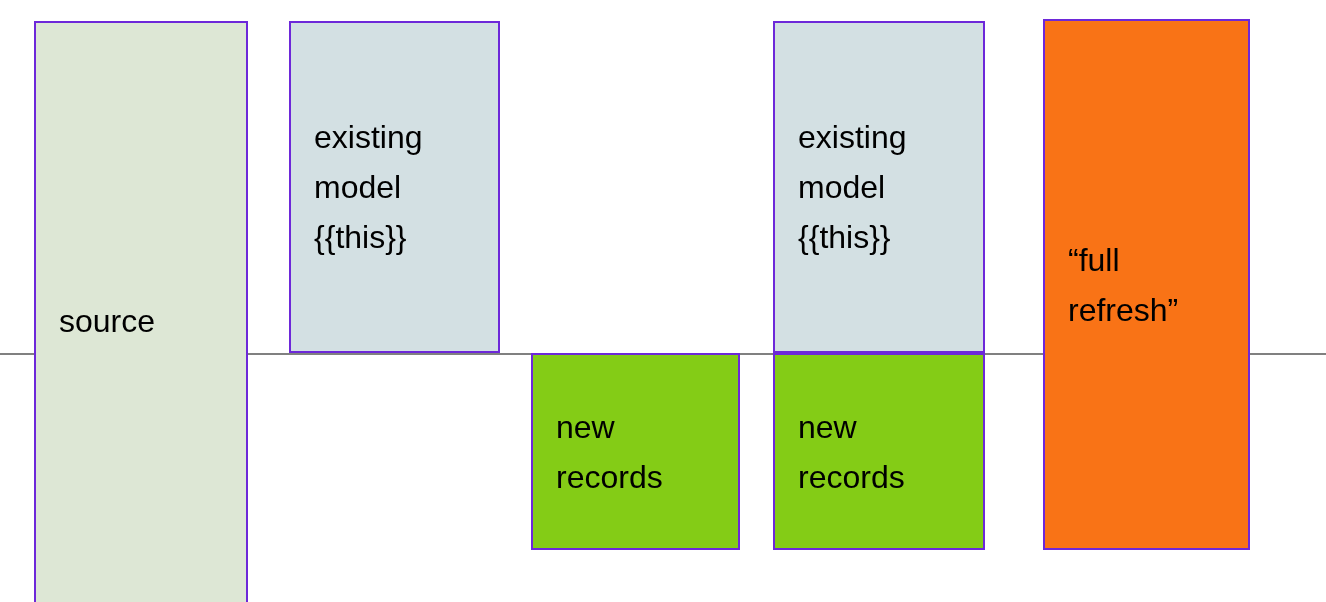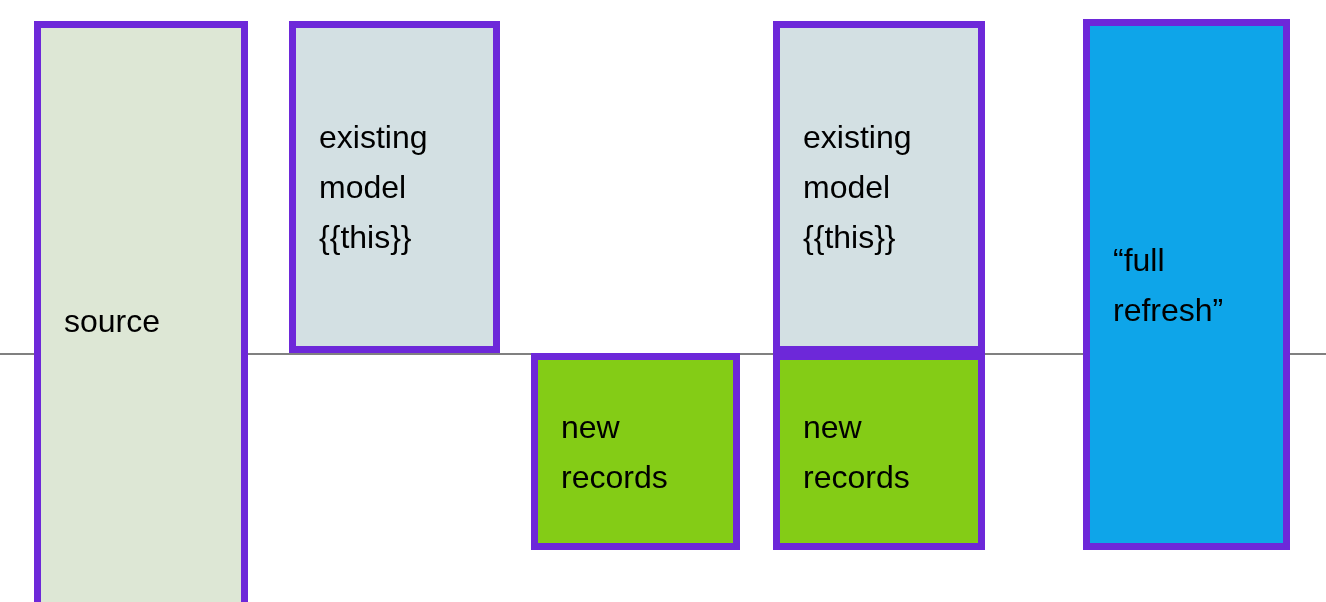--- a/index.html
+++ b/index.html
@@ -19,41 +19,41 @@
     position: absolute;
     left: 0;
     width: 1326px;
     height: 0;
     border-top: 2px solid #808080;
     z-index: 1;
   }
   .box {
     position: absolute;
     box-sizing: border-box;
-    border: 7px solid #6d28d9;
+    border: 2px solid #6d28d9;
     z-index: 2;
     display: flex;
     flex-direction: column;
     justify-content: center;
     align-items: flex-start;
   }
   .box-label {
     font-size: 32px;
     line-height: 50px;
     color: #000000;
     white-space: pre-line;
     padding-left: 23px;
     padding-right: 10px;
     text-align: left;
     letter-spacing: 0px;
   }
   .box-source      { background: #dde7d5; }
   .box-model       { background: #d3e0e3; }
   .box-newrecords  { background: #84cc16; }
-  .box-refresh     { background: #0ea5e9; margin-left: 40px; }
+  .box-refresh     { background: #f97316; }
 </style>
 </head>
 <body>
 
 <div id="canvas">
 
   <div class="axis-line" style="top:353px;"></div>
 
   <div class="box box-source" style="left:34px; top:21px; width:214px; height:599px;">
     <div class="box-label">source</div>

